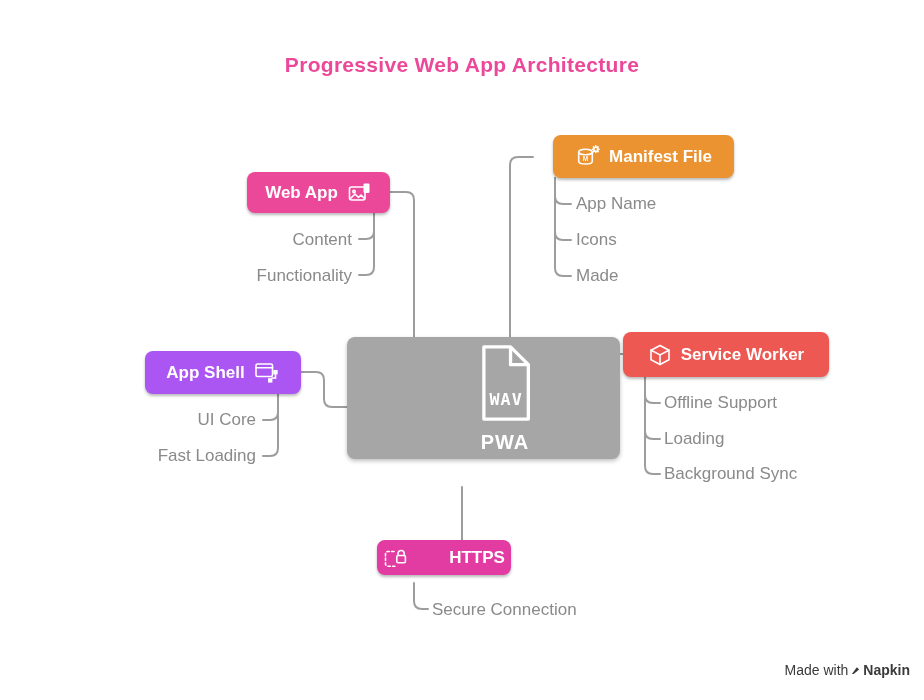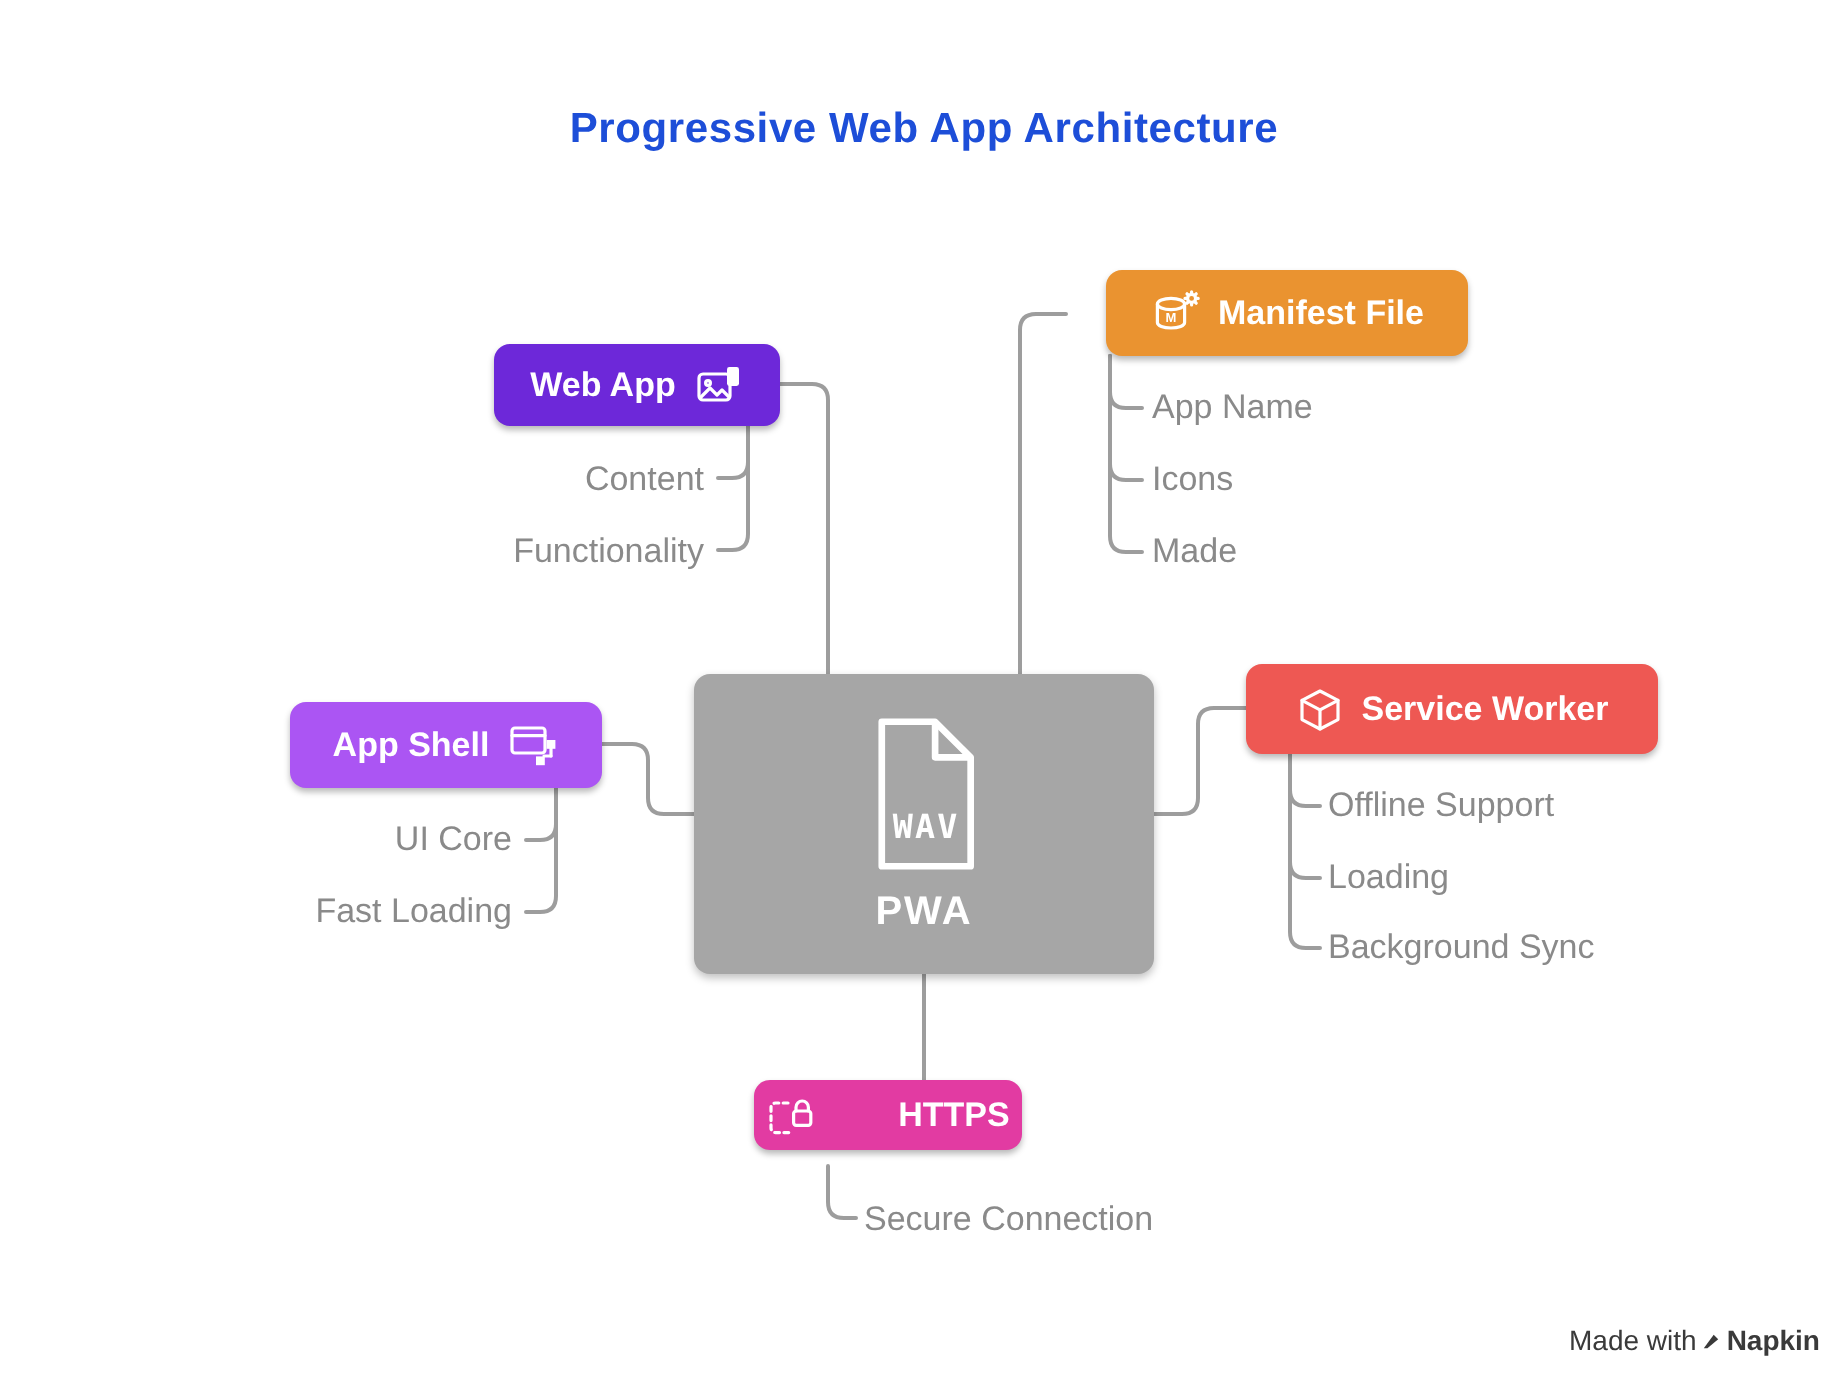--- a/index.html
+++ b/index.html
@@ -3,21 +3,21 @@
 <meta charset="utf-8">
 <style>
   html,body { margin:0; padding:0; background:#ffffff; }
   .canvas {
     position:relative; width:924px; height:700px; overflow:hidden;
     background:#ffffff; font-family:"Liberation Sans", sans-serif;
   }
   .title {
     position:absolute; left:0; right:0; top:53px; margin:0;
     text-align:center; font-size:21px; font-weight:bold;
-    color:#1d4ed8; letter-spacing:0.3px;
+    color:#ec4899; letter-spacing:0.3px;
   }
   .connectors { position:absolute; left:0; top:0; width:924px; height:700px; }
   .connectors path { stroke:currentColor; stroke-width:2; fill:none; stroke-linecap:round; }
   .node {
     position:absolute; display:flex; align-items:center; justify-content:center;
     gap:9px; border-radius:8px; color:#fff; font-weight:bold; font-size:17px;
     box-shadow:0 2px 3px rgba(0,0,0,0.28); white-space:nowrap;
   }
   .node svg { display:block; }
   #node-web-app        { left:247px; top:172px; width:143px; height:41px; }
@@ -35,23 +35,23 @@
   #leaf-app-name       { left:576px;  top:192px; }
   #leaf-icons          { left:576px;  top:228px;text-align:right; }
   #leaf-theme          { left:576px;  top:264px; }
   #leaf-ui-core        { right:668px; top:408px; }
   #leaf-fast-loading   { right:668px; top:444px; }
   #leaf-offline        { left:664px;  top:391px; }
   #leaf-caching        { left:664px;  top:427px; }
   #leaf-bg-sync        { left:664px;  top:462px; }
   #leaf-secure         { left:432px;  top:598px; }
   .center-node {
-    position:absolute; left:347px; top:337px; width:230px; height:150px;
+    position:absolute; left:347px; top:337px; width:230px; height:122px;
     border-radius:8px; display:flex; flex-direction:column; align-items:center;
-    justify-content:center; gap:8px; box-shadow:0 2px 4px rgba(0,0,0,0.25);
+    justify-content:center; gap:8px; box-shadow:0 2px 4px rgba(0,0,0,0.25);padding-left:43px;
   }
   .center-label { color:#ffffff; font-weight:bold; font-size:20px; letter-spacing:1px; }
   .watermark {
     position:absolute; right:14px; bottom:22px; display:flex; align-items:center;
     gap:3px; font-size:14px; color:#3a3a3a;
   }
   .watermark .brand { font-weight:bold; }
 </style>
 </head>
 <body>
@@ -85,21 +85,21 @@
 
   <div class="center-node" style="background: rgb(166, 166, 166);">
     <svg width="68" height="80" viewBox="0 0 60 72">
       <path d="M11 3.5 H35 L51 19.5 V68.5 H11 Z" fill="none" stroke="#ffffff" stroke-width="3" stroke-linejoin="round"></path>
       <path d="M35 3.5 V19.5 H51" fill="none" stroke="#ffffff" stroke-width="3" stroke-linejoin="round"></path>
       <text x="31" y="56" text-anchor="middle" fill="#ffffff" font-size="15" font-weight="bold" font-family="DejaVu Sans Mono, monospace" letter-spacing="1">WAV</text>
     </svg>
     <div class="center-label">PWA</div>
   </div>
 
-  <div class="node" id="node-web-app" style="background: #6d28d9;">
+  <div class="node" id="node-web-app" style="background: #ec4899;">
     <span>Web App</span>
     <svg width="25" height="24" viewBox="0 0 25 24" fill="none" stroke="#ffffff" stroke-width="1.6" stroke-linecap="round" stroke-linejoin="round">
       <rect x="2.5" y="6" width="15.5" height="13" rx="2"></rect>
       <circle cx="7" cy="10.5" r="1.2"></circle>
       <path d="M3.5 17.5 L8 13 L11.5 16.5 L14 14 L17.5 17.5"></path>
       <rect x="16.5" y="2.5" width="6" height="9.5" rx="1.2" fill="#ffffff" stroke="none"></rect>
     </svg>
   </div>
 
   <div class="node" id="node-manifest" style="background: rgb(234, 147, 48);">

